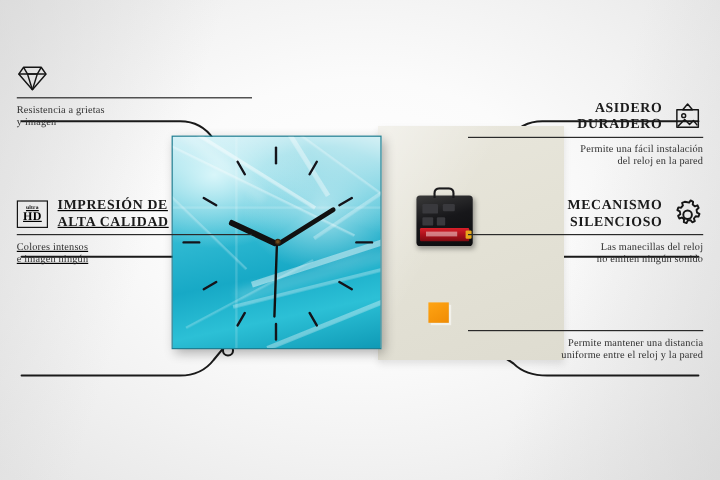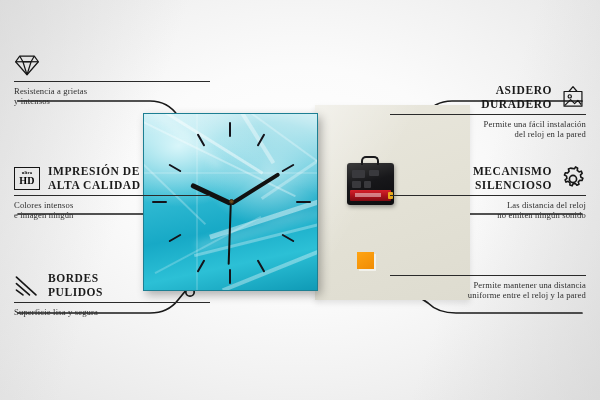--- a/index.html
+++ b/index.html
@@ -207,58 +207,39 @@
               <path d="M2 11 H30"></path>
           <path d="M7 4 L11 11 L16 27"></path>
               <path d="M25 4 L21 11 L16 27"></path>
               <path d="M11 11 H21"></path>
         </g>
           </svg>
       </span>
     </div>
     <div class="rule"></div>
     <div class="sub">Resistencia a grietas</div>
-    <div class="sub">y intensos</div>
-  </div>
-
-  <div class="feat left" style="left:14px; top:165px;">
+    <div class="sub">y imagen</div>
+  </div>
+
+  <div class="feat left" style="left:14px; top:165px;text-decoration:underline;">
     <div class="head">
       <span class="hd-badge">
         <span class="u">ultra</span>
         <span class="h">HD</span>
       </span>
       <div>
         <div class="title">IMPRESIÓN DE</div>
         <div class="title">ALTA CALIDAD</div>
       </div>
     </div>
     <div class="rule"></div>
     <div class="sub">Colores intensos</div>
     <div class="sub">e imagen ningún</div>
   </div>
 
-  <div class="feat left" style="left:14px; top:272px;">
-    <div class="head">
-      <span class="ico">
-        <svg viewBox="0 0 32 30">
-            <g fill="none" stroke="currentColor" stroke-width="2" stroke-linecap="round">
-          <path d="M3 4 L27 26"></path>
-              <path d="M3 12 L19 26"></path>
-              <path d="M3 20 L11 26"></path>
-        </g>
-          </svg>
-      </span>
-      <div>
-        <div class="title">BORDES</div>
-        <div class="title">PULIDOS</div>
-      </div>
-    </div>
-    <div class="rule"></div>
-    <div class="sub">Superficie lisa y segura</div>
-  </div>
 
   <div class="feat right" style="left:390px; top:52px;margin-top:32px;">
     <div class="head">
       <div>
         <div class="title">ASIDERO</div>
         <div class="title">DURADERO</div>
       </div>
       <span class="ico">
         <svg viewBox="0 0 32 30">
             <g fill="none" stroke="currentColor" stroke-width="1.5" stroke-linejoin="round">
@@ -284,21 +265,21 @@
       <span class="ico">
         <svg viewBox="0 0 32 30">
             <g fill="none" stroke="currentColor" stroke-width="2" stroke-linejoin="round">
           <path d="M16 3 l3.2 .6 1.6-2.4 2.6 1.6 -.5 2.9 2.4 1.9 2.7-1.1 1.2 2.8 -2.2 1.9 .5 3 2.6 1.3 -1.1 2.9 -2.9-.4 -1.9 2.4 1 2.7 -2.8 1.3 -1.8-2.3 -3 .5 -1.2 2.6 -2.9-1 .3-2.9 -2.4-1.9 -2.7 1 -1.2-2.8 2.3-1.8 -.5-3 -2.6-1.3 1.1-2.9 2.9 .4 1.9-2.4 -.9-2.7 2.8-1.2z" transform="translate(-1,-1) scale(.97)"></path>
           <circle cx="16" cy="15" r="4.4"></circle>
         </g>
           </svg>
       </span>
     </div>
     <div class="rule"></div>
-    <div class="sub">Las distancia del reloj</div>
+    <div class="sub">Las manecillas del reloj</div>
     <div class="sub">no emiten ningún sonido</div>
   </div>
 
   <div class="feat right" style="left:390px; top:272px;">
     <div class="rule"></div>
     <div class="sub">Permite mantener una distancia</div>
     <div class="sub">uniforme entre el reloj y la pared</div>
   </div>
 
 </div>

